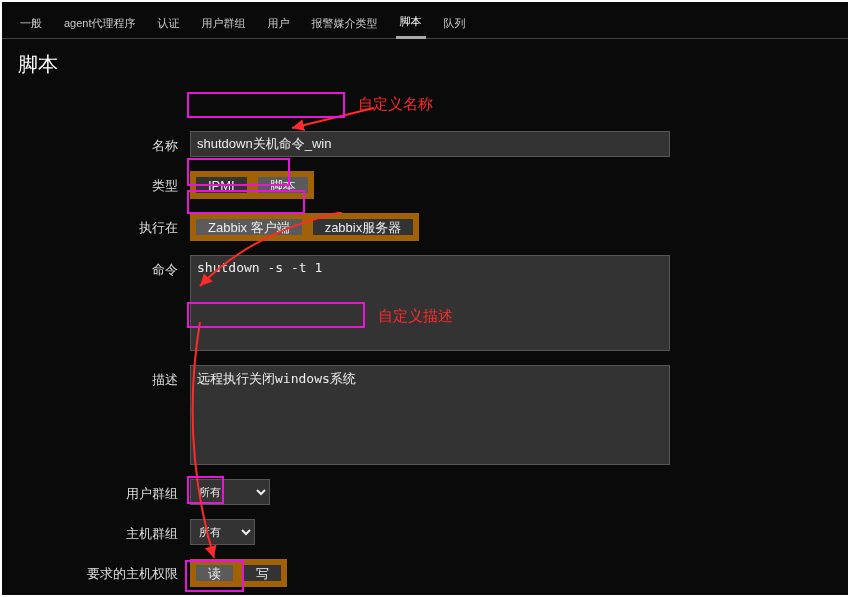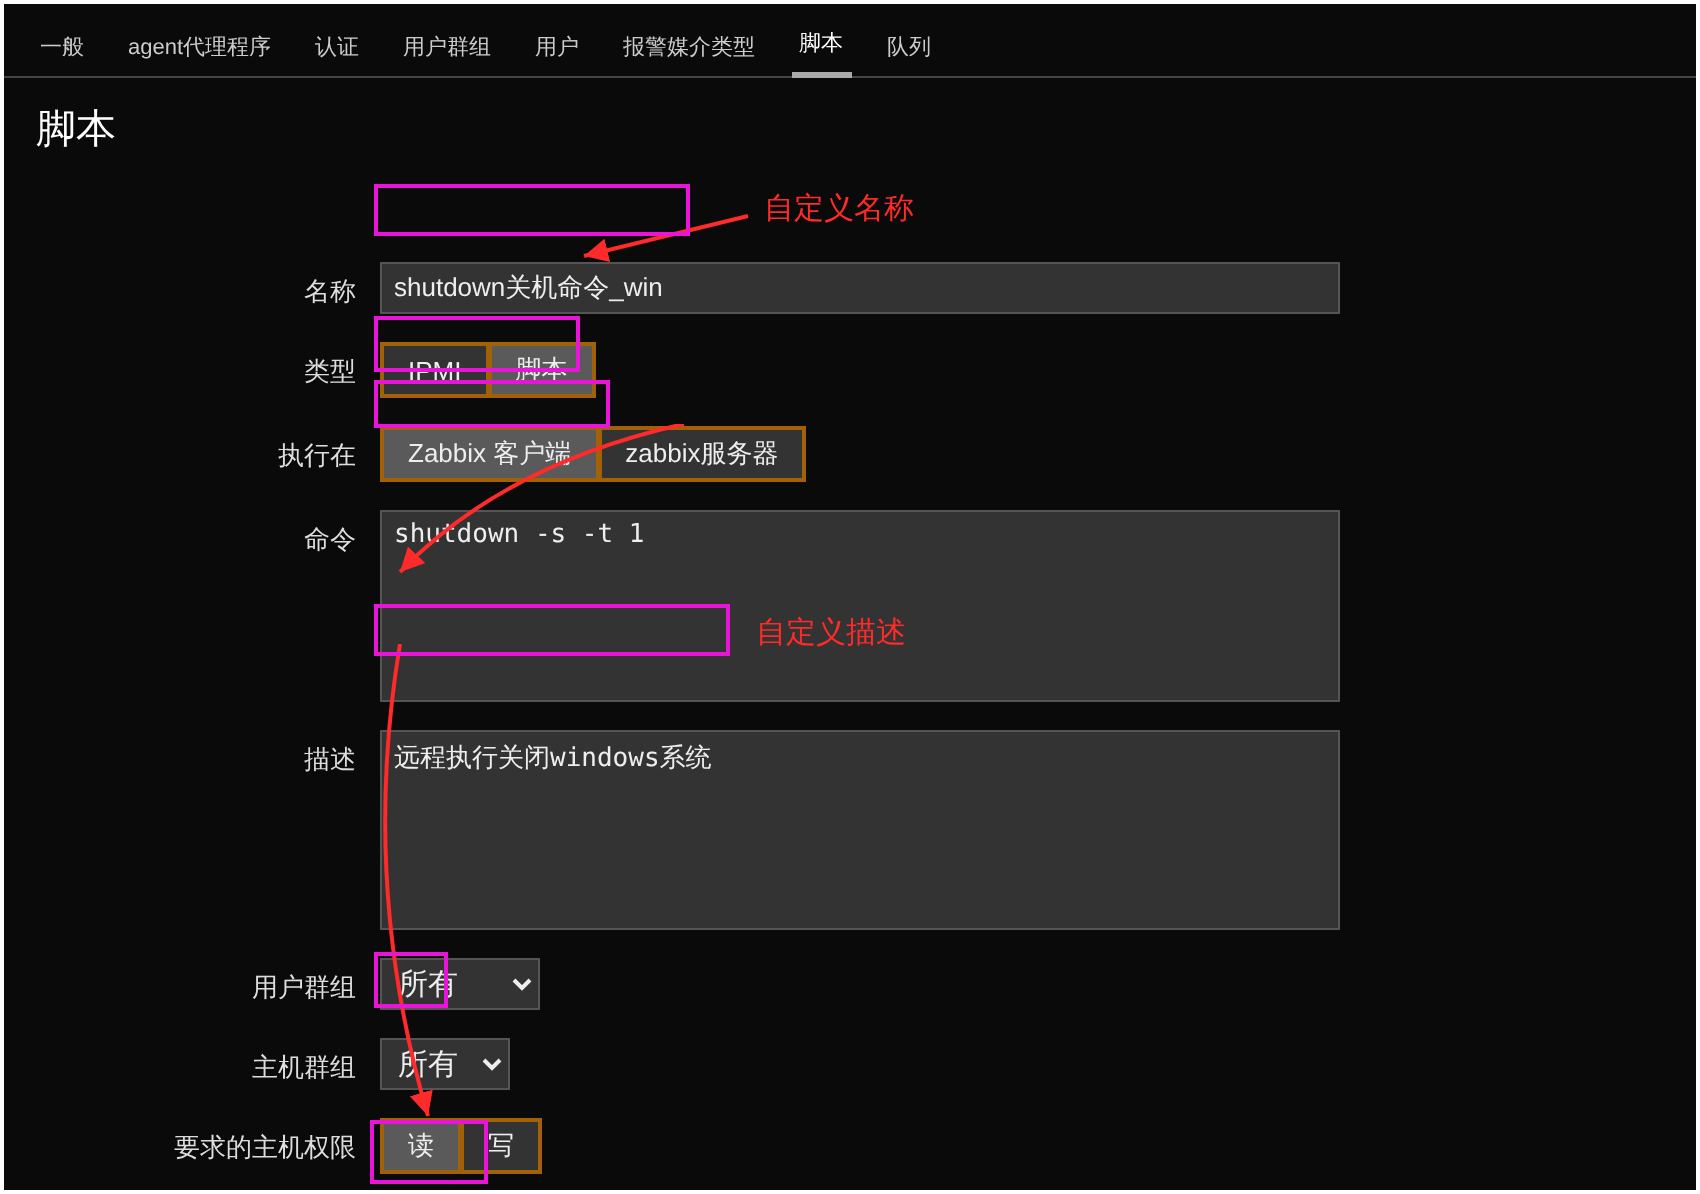--- a/index.html
+++ b/index.html
@@ -93,30 +93,30 @@
     padding: 4px 6px;
     font-size: 13px;
     box-sizing: border-box;
     resize: none;
   }
   select.sel {
     height: 26px;
     background: #333;
     color: #eee;
     border: 1px solid #555;
-    font-size: 15px;
+    font-size: 11px;
     padding: 0 4px;
   }
   .seg {
     display: flex;
   }
   .seg button {
     background: #333;
     color: #eee;
-    border: 2px solid #a16207;
+    border: 6px solid #a16207;
     height: 28px;
     padding: 0 12px;
     font-size: 13px;
     cursor: pointer;
   }
   .seg button + button { margin-left: -1px; }
   .seg button.sel {
     background: #5a5a5a;
   }
   .checkbox {
@@ -245,21 +245,21 @@
 
   </div>
 
   <div class="hl" style="left:185px; top:90px;  width:154px; height:22px;"></div>
   <div class="hl" style="left:185px; top:156px; width:99px;  height:24px;"></div>
   <div class="hl" style="left:185px; top:188px; width:114px; height:20px;"></div>
   <div class="hl" style="left:185px; top:300px; width:174px; height:22px;"></div>
   <div class="hl" style="left:185px; top:474px; width:33px;  height:24px;"></div>
   <div class="hl" style="left:183px; top:558px; width:55px;  height:28px;"></div>
 
-  <div class="ann-text" style="left:380px; top:93px;">自定义名称</div>
+  <div class="ann-text" style="left:356px; top:93px;">自定义名称</div>
   <div class="ann-text" style="left:376px; top:305px;">自定义描述</div>
 
   <svg class="arrow" style="left:286px; top:102px;" width="100" height="30">
     <defs>
         <marker id="ah1" markerWidth="8" markerHeight="8" refX="6" refY="3" orient="auto">
           <path d="M0,0 L6,3 L0,6 Z" fill="#ff2a2a"></path>
         </marker>
       </defs>
     <line x1="86" y1="4" x2="4" y2="24" stroke="#ff2a2a" stroke-width="2" marker-end="url(#ah1)"></line>
   </svg>

